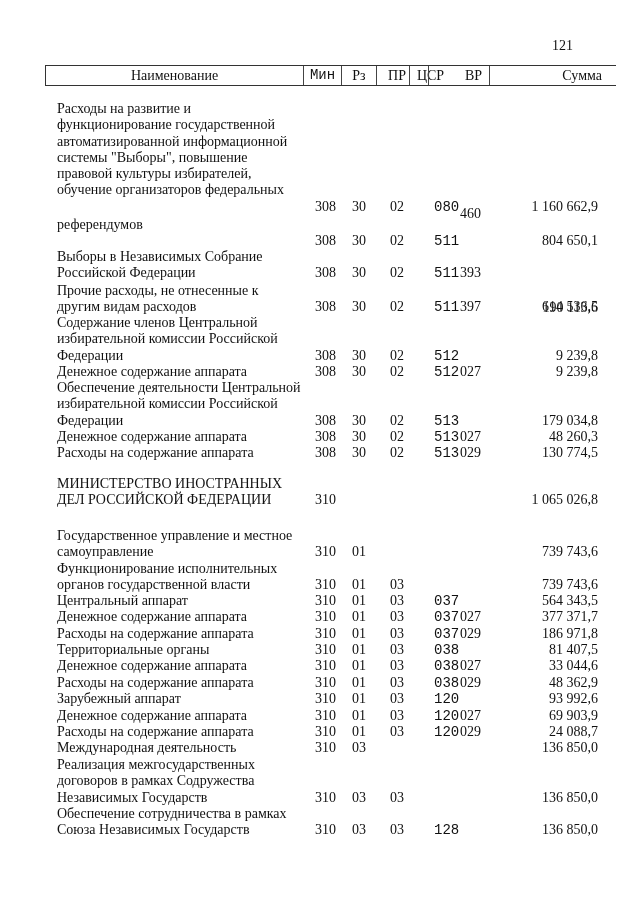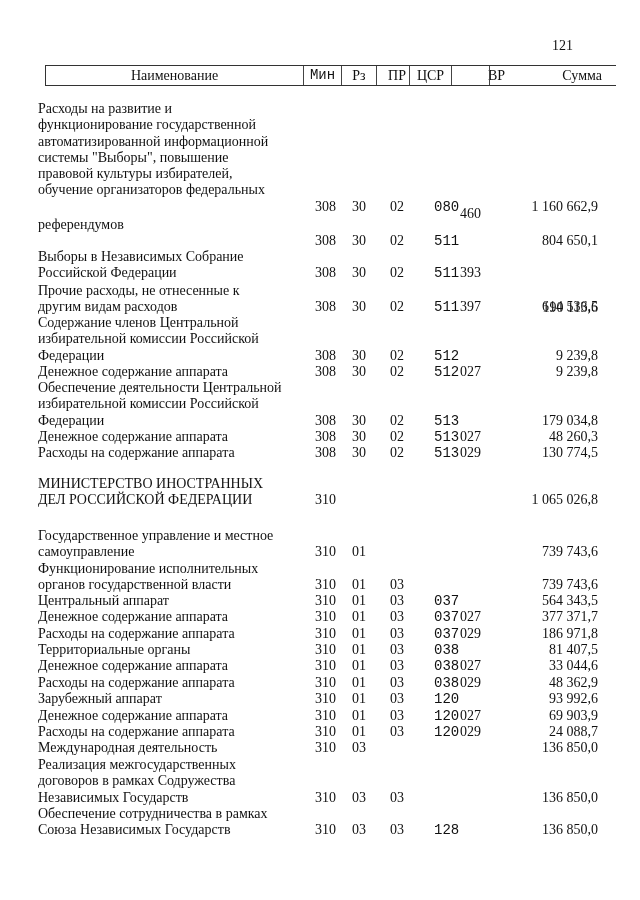--- a/index.html
+++ b/index.html
@@ -14,26 +14,26 @@
       position: absolute; left: 45px; top: 65px; width: 570px; height: 19px;
       border-top: 1px solid #333; border-bottom: 1px solid #333; border-left: 1px solid #333;
       font-size: 14px; line-height: 19px;
     }
     .hdr .c { position: absolute; top: 0; height: 19px; border-left: 1px solid #444; box-sizing: border-box; }
     .hdr .c-name { left: 0; width: 257px; border-left: none; text-align: center; }
     .hdr .c-min { left: 257px; width: 38px; text-align: center; font-family: Liberation Mono, monospace; }
     .hdr .c-rz { left: 295px; width: 35px; text-align: center; }
     .hdr .c-pr { left: 330px; width: 33px; text-align: right; padding-right: 3px; }
     .hdr .c-csr { left: 363px; width: 42px; text-align: center; }
-    .hdr .c-vr { left: 405px; width: 38px; text-align: right; padding-left: 36px; }
+    .hdr .c-vr { left: 382px; width: 38px; text-align: right; padding-left: 36px; }
     .hdr .c-sum { left: 443px; width: 127px; text-align: right; padding-right: 14px; padding-left: 48px; }
 
     .rows { position: absolute; left: 0; top: 0; }
     .row { position: absolute; left: 0; width: 640px; font-size: 14px; line-height: 16.3px; }
-    .row .name { position: absolute; left: 38px; width: 245px; }
+    .row .name { position: absolute; left: 57px; width: 245px; }
     .row .v { position: absolute; white-space: nowrap; }
     .row .min { left: 315px; }
     .row .rz { left: 352px; }
     .row .pr { left: 390px; }
     .row .csr { left: 434px; font-family: Liberation Mono, monospace; }
     .row .vr { left: 460px; }
     .row .sum { right: 42px; text-align: right; }
   </style>
 </head>
 <body>

